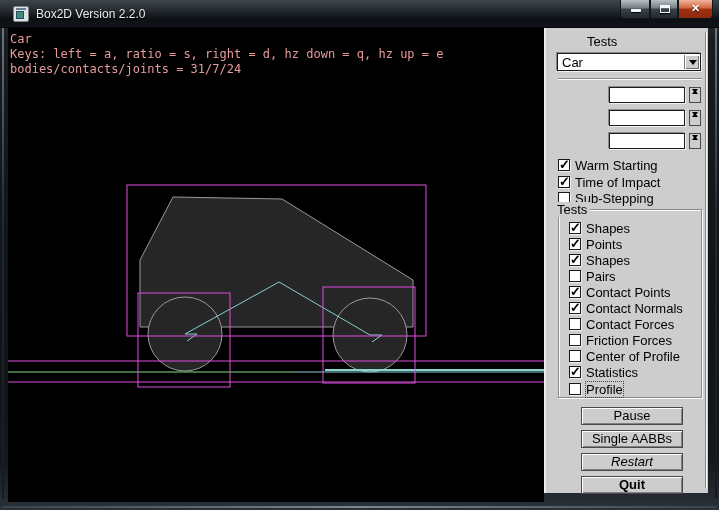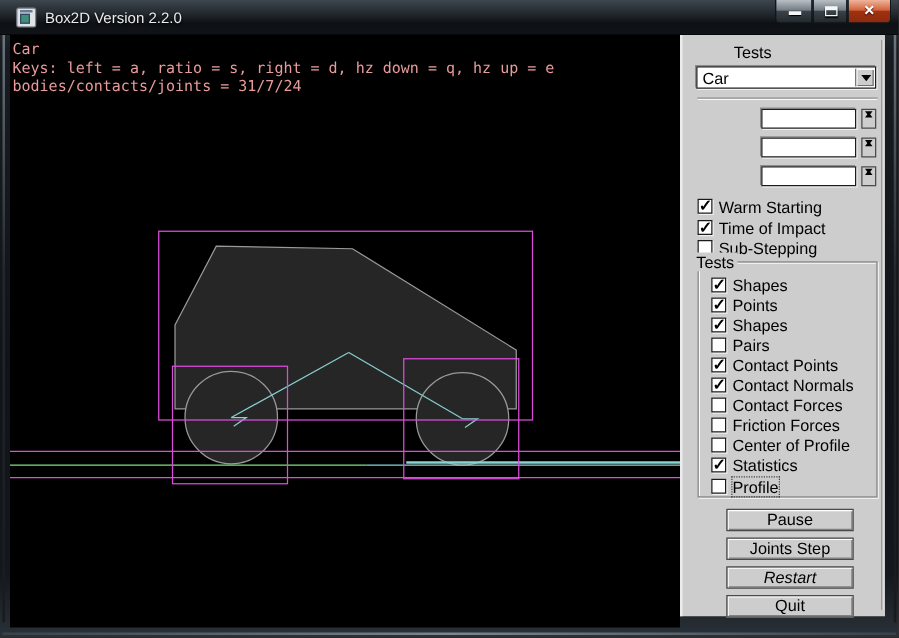--- a/index.html
+++ b/index.html
@@ -225,23 +225,23 @@
             </span>
             <span class="check-label">Statistics</span>
           </div>
           <div class="check-row" style="left: 23px; top: 355px;">
             <span class="checkbox"></span>
             <span class="check-label focused">Profile</span>
           </div>
         </div>
       <div id="panel-buttons">
           <div class="panel-btn" style="top: 379px;">Pause</div>
-          <div class="panel-btn" style="top: 402px;">Joints Step</div>
+          <div class="panel-btn" style="top: 402px;">Single AABBs</div>
           <div class="panel-btn" style="top: 425px; font-style: italic;">Restart</div>
-          <div class="panel-btn" style="top: 448px;">Quit</div>
+          <div class="panel-btn" style="top: 448px; font-weight: bold;">Quit</div>
         </div>
       <div class="vcol"></div>
     </div>
   </div>
 
   <div class="edge-glow-left"></div>
   <div class="edge-glow-right"></div>
   <div class="edge-glow-bottom"></div>
 </div>
 

